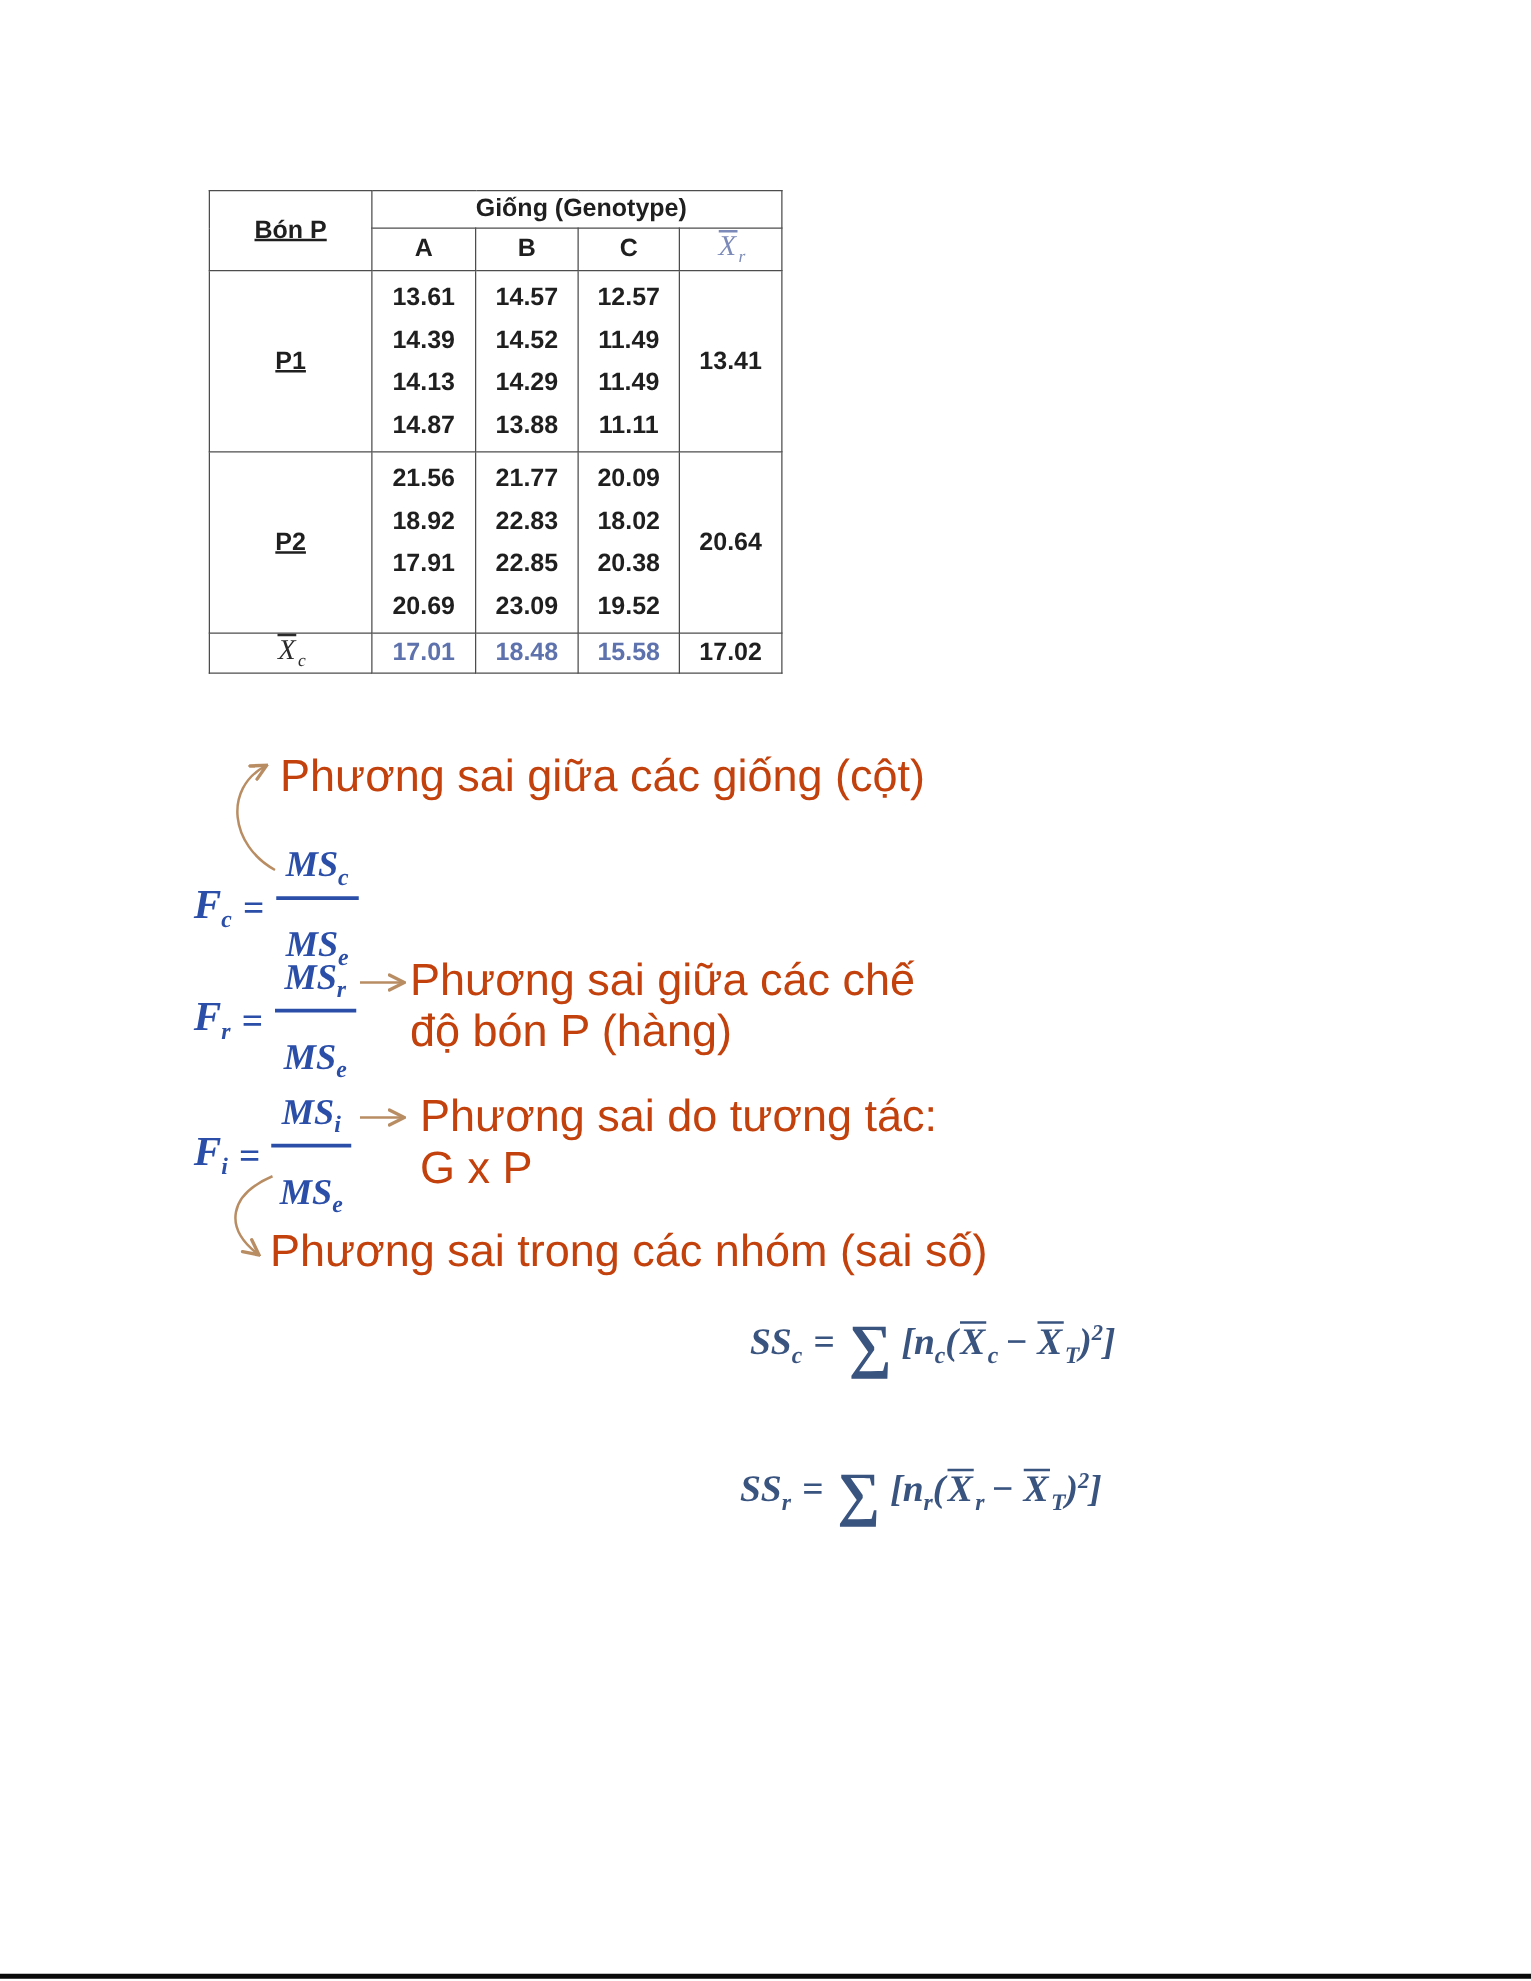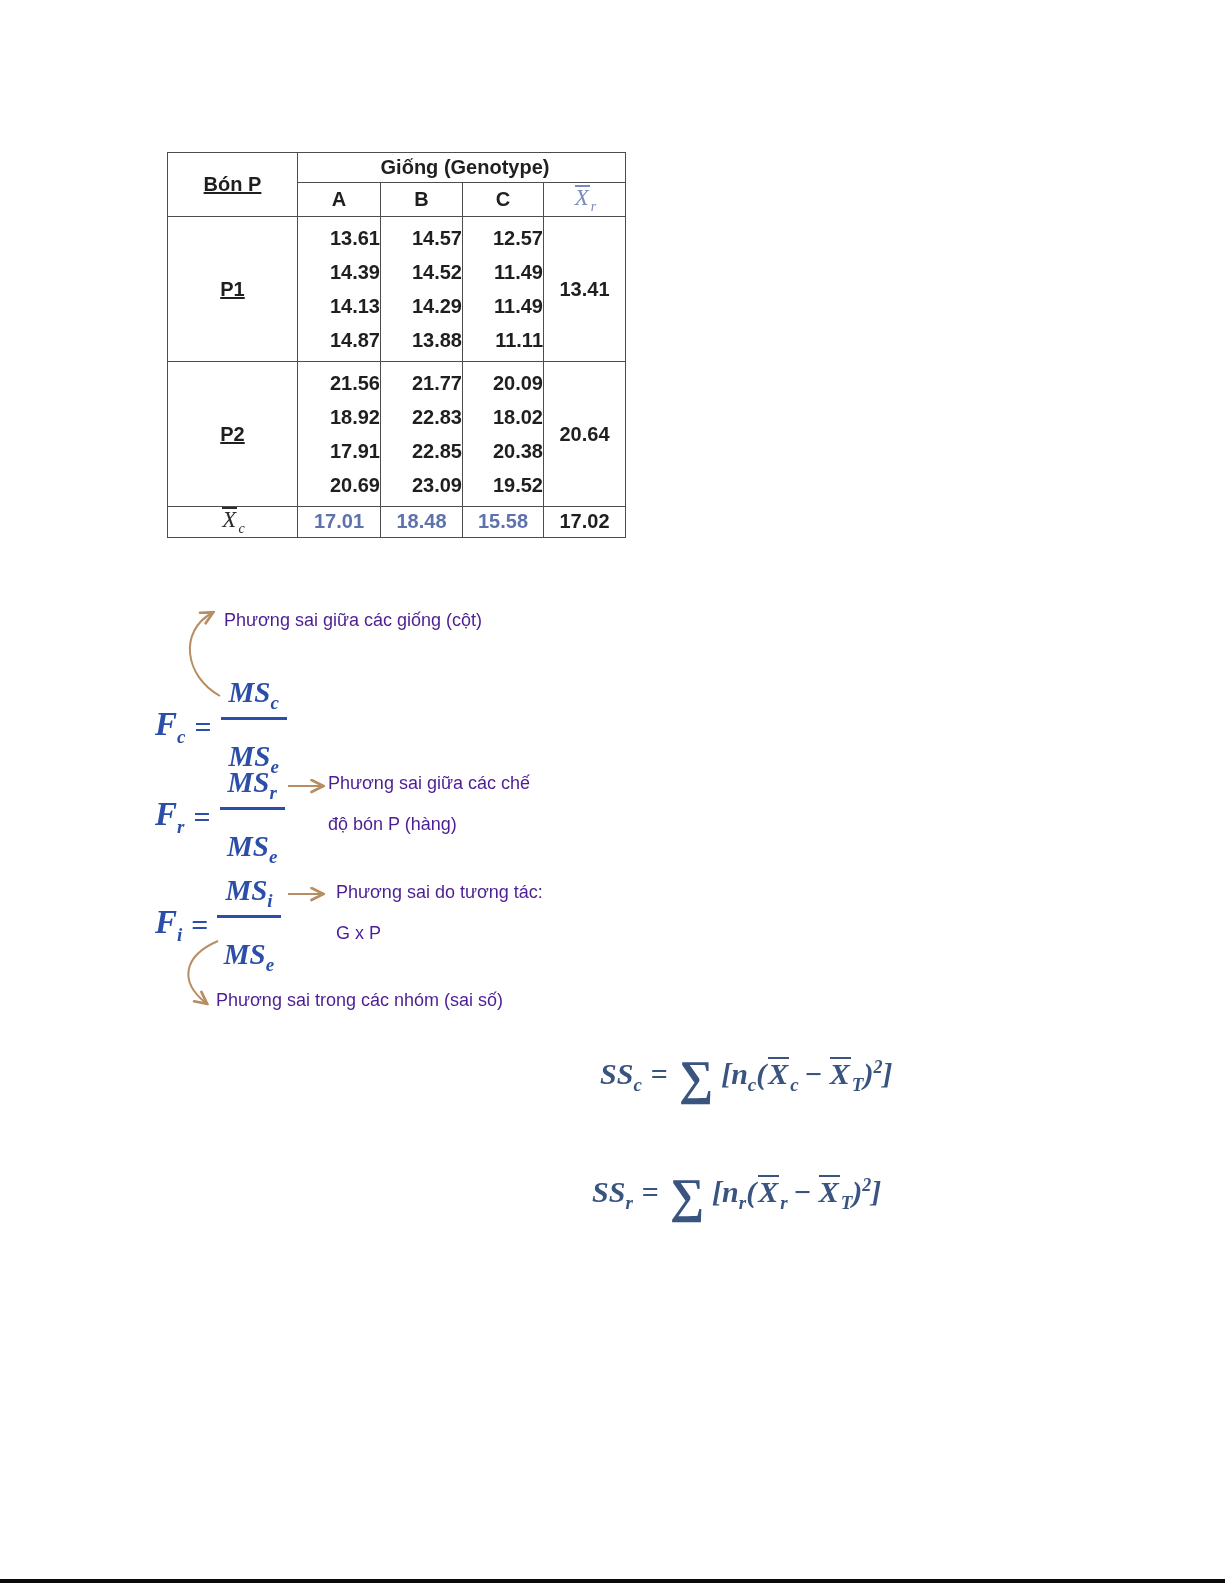--- a/index.html
+++ b/index.html
@@ -6,38 +6,38 @@
   html, body { width:1225px; height:1585px; background:#ffffff; overflow:hidden; position:relative;
                font-family:"Liberation Sans", sans-serif; }
 
   
   table.data { position:absolute; left:167px; top:152px; width:458px;
                border-collapse:collapse; table-layout:fixed; }
   table.data td { border:1.5px solid #4d4d4d; text-align:center; vertical-align:middle;
                   color:#1f1f1f; font-weight:bold; font-size:20px; }
   td.group-head { text-align:left; padding:2px 0 2px 7px; height:30px; }
   tr.colrow td { height:34px; }
-  .vals { display:flex; flex-direction:column; justify-content:space-around; padding:4px 0;text-align:right; }
+  .vals { display:flex; flex-direction:column; justify-content:space-around; padding:4px 0; }
   .vals div { line-height:34px; }
   td.rowlabel { font-size:20px;text-decoration:underline; }
   td.mean { color:#5e72ad; font-size:21px; }
   tr.foot td { height:19px; }
   tr.foot td.mean { color:#5e72ad; }
   td.grand { color:#3f5ec4; font-size:21px; }
   .xhead { font-family:"Liberation Serif", serif; font-weight:normal; font-size:23px; color:#7b8ab8; }
   .xfoot { font-family:"Liberation Serif", serif; font-weight:normal; font-size:23px; color:#2b2b2b; }
   .xhead sub, .xfoot sub { font-size:14px; font-style:italic; }
 
   
   .ovl { position:relative; display:inline-block; font-style:italic; padding:0 2px; }
   .ovl::before { content:""; position:absolute; left:2px; right:1px; top:0px;
                  border-top:2px solid currentColor; }
 
   
-  .note { position:absolute; color:#4c1d95; font-size:18px; line-height:41px; white-space:nowrap; }
+  .note { position:absolute; color:#c2410c; font-size:36px; line-height:41px; white-space:nowrap; }
 
   
   .fwrap { position:absolute; display:flex; align-items:center; gap:9px;
            color:#2b4fa8; font-family:"Liberation Serif", serif; }
   .f-lhs { font-size:33px; font-style:italic; font-weight:600; }
   .f-lhs sub, .f-ms sub { font-size:19px; font-style:italic; font-weight:600; }
   .f-eq { font-size:30px; font-weight:700; }
   .frac { display:inline-flex; flex-direction:column; align-items:center; }
   .frac .num { padding:0 8px 3px; border-bottom:3px solid #2b4fa8; }
   .frac .den { padding-top:20px; }

